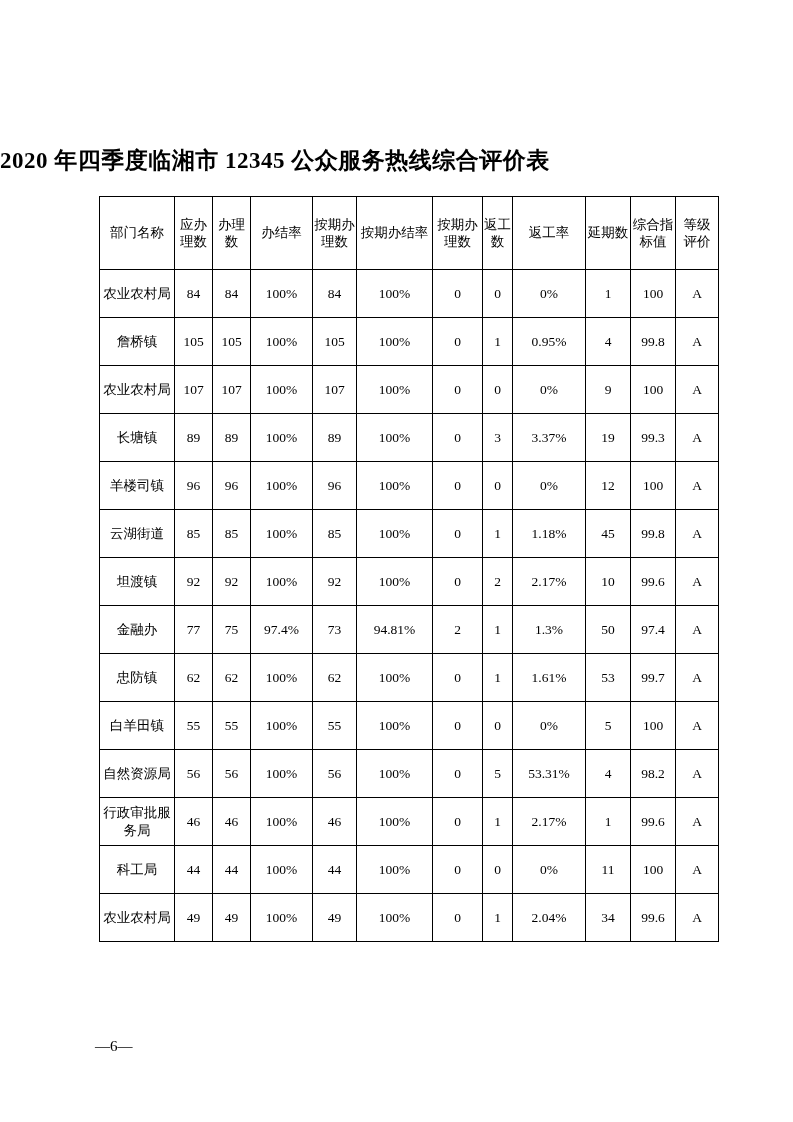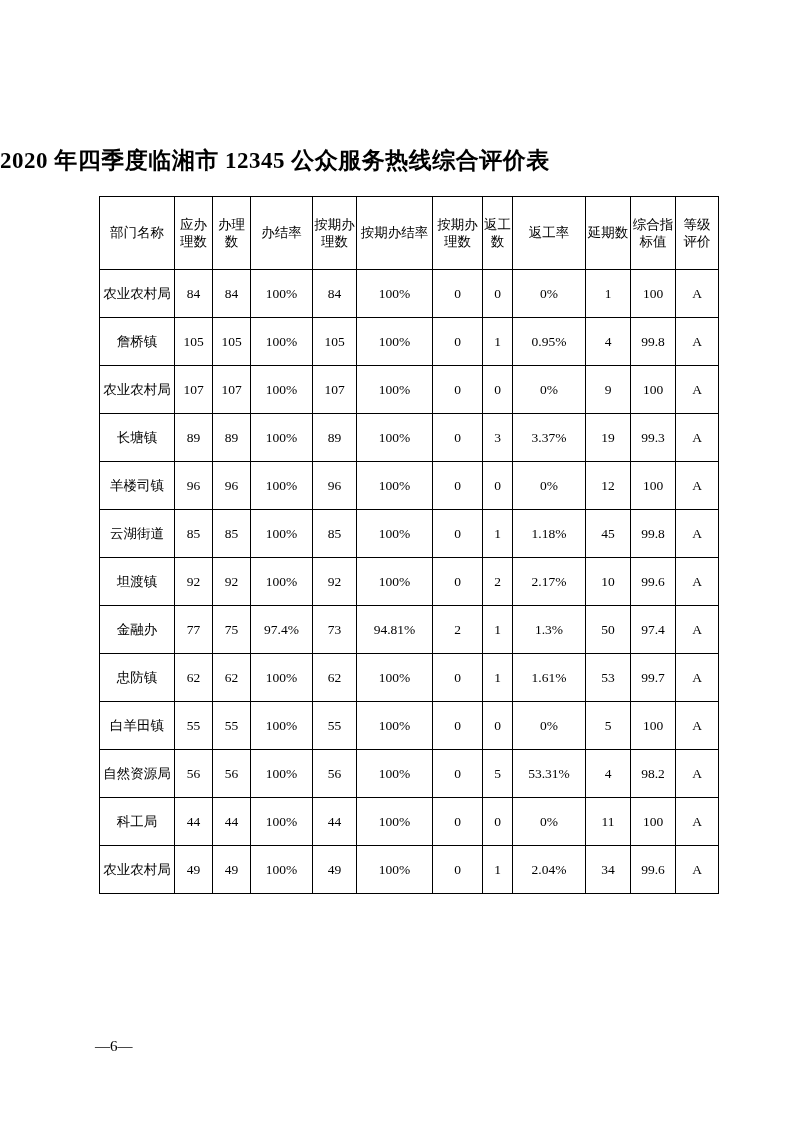--- a/index.html
+++ b/index.html
@@ -276,20 +276,34 @@
             <td class="num">56</td>
             <td class="num">100%</td>
             <td class="num">0</td>
             <td class="num">5</td>
             <td class="num">53.31%</td>
             <td class="num">4</td>
             <td class="num">98.2</td>
             <td class="num">A</td>
           </tr>
           <tr>
+            <td class="dept">行政审批服务局</td>
+            <td class="num">46</td>
+            <td class="num">46</td>
+            <td class="num">100%</td>
+            <td class="num">46</td>
+            <td class="num">100%</td>
+            <td class="num">0</td>
+            <td class="num">1</td>
+            <td class="num">2.17%</td>
+            <td class="num">1</td>
+            <td class="num">99.6</td>
+            <td class="num">A</td>
+          </tr>
+          <tr>
             <td class="dept">科工局</td>
             <td class="num">44</td>
             <td class="num">44</td>
             <td class="num">100%</td>
             <td class="num">44</td>
             <td class="num">100%</td>
             <td class="num">0</td>
             <td class="num">0</td>
             <td class="num">0%</td>
             <td class="num">11</td>

